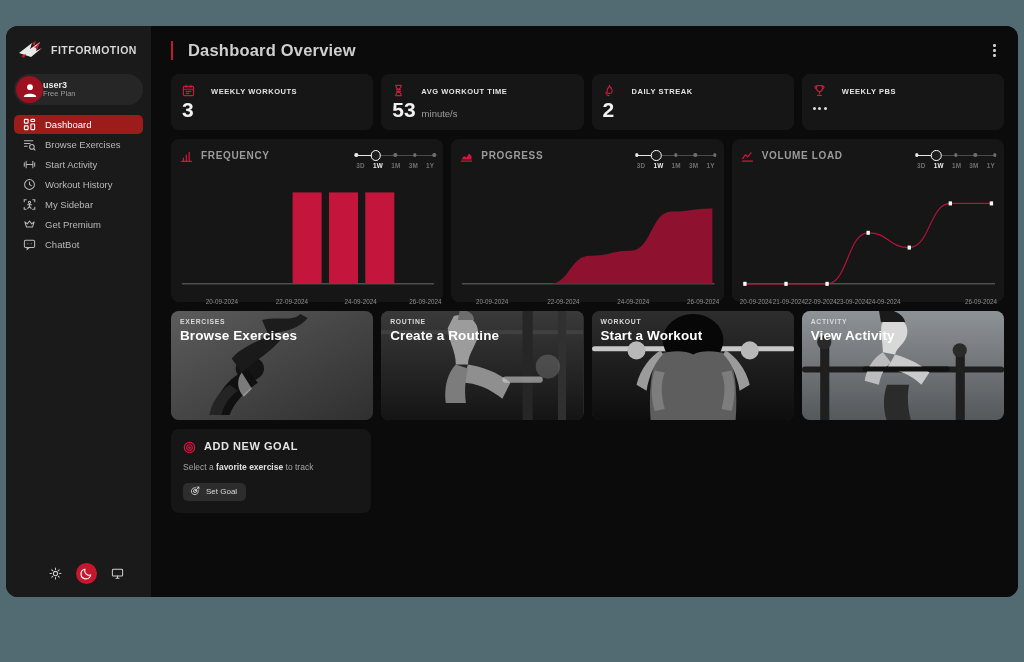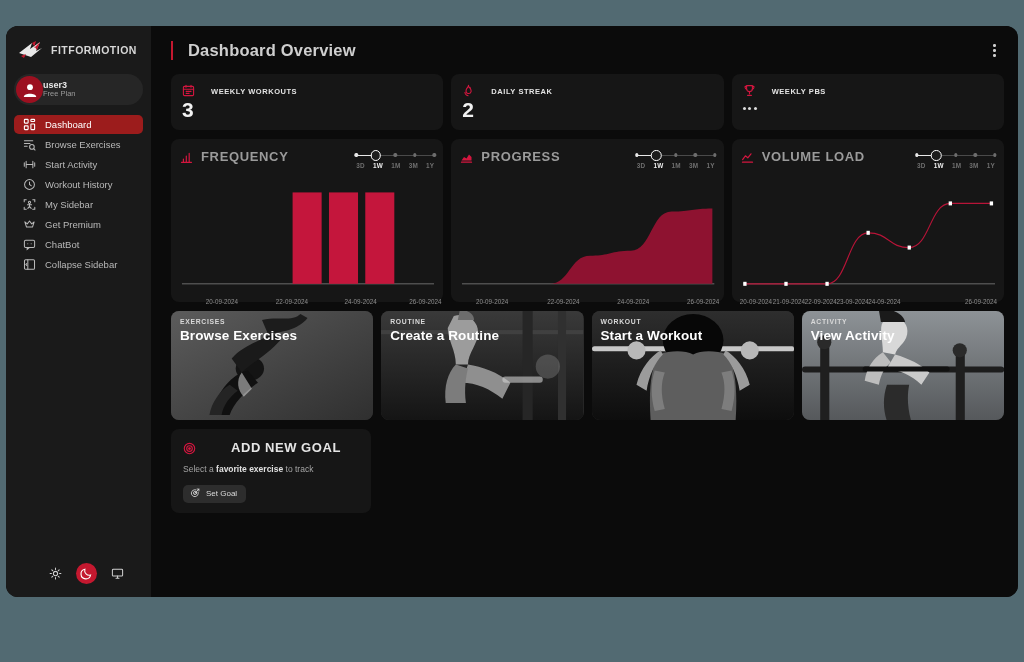--- a/index.html
+++ b/index.html
@@ -149,21 +149,21 @@
     border-radius: 8px;
     padding: 9px 9px 4px 9px;
     display: flex; flex-direction: column;
     position: relative;
   }
   .chart-head { display: flex; align-items: flex-start; justify-content: space-between; }
   .chart-title-wrap { display: flex; align-items: center; gap: 8px; padding-top: 1px; }
   .chart-ico { width: 13px; height: 13px; flex: 0 0 13px; }
   .chart-ico svg { width: 13px; height: 13px; }
   .chart-title {
-    font-size: 13px; color: #9b9b9b; font-weight: bold; letter-spacing: 0.65px;
+    font-size: 10px; color: #9b9b9b; font-weight: bold; letter-spacing: 0.65px;
   }
 
   
   .range-slider { width: 78px; padding-top: 2px; }
   .rs-track-wrap { position: relative; height: 11px; }
   .rs-track {
     position: absolute; top: 5px; left: 0; width: 100%; height: 1.4px;
     background: #4a4a4a;
   }
   .rs-fill {
@@ -231,21 +231,21 @@
   .goal-card {
     width: 200px; height: 84px;
     background: #161616;
     border-radius: 8px;
     padding: 11px 12px;
   }
   .goal-head { display: flex; align-items: center; gap: 8px; }
   .goal-ico { width: 13px; height: 13px; flex: 0 0 13px; }
   .goal-ico svg { width: 13px; height: 13px; }
   .goal-label {
-    font-size: 13px; font-weight: bold; color: #e4e4e4; letter-spacing: 0.55px; margin-left: 27px;
+    font-size: 11px; font-weight: bold; color: #e4e4e4; letter-spacing: 0.55px;
   }
   .goal-desc { font-size: 8.5px; color: #a5a5a5; margin-top: 9px; }
   .goal-desc b { color: #e0e0e0; font-weight: bold; }
   .goal-btn {
     margin-top: 11px;
     display: inline-flex; align-items: center; gap: 6px;
     height: 18px; padding: 0 9px 0 7px;
     background: #2d2d2d; border-radius: 5px;
     cursor: pointer;
   }
@@ -352,29 +352,20 @@
           <svg viewBox="0 0 14 14" fill="none" stroke="#b9b9b9" stroke-width="1.1" stroke-linecap="round">
             <rect x="1.5" y="2.3" width="11" height="8" rx="1.4"></rect>
             <path d="M4.5 10.3 4.5 12.2 6.8 10.3"></path>
             <circle cx="5.2" cy="6.2" r="0.55" fill="#b9b9b9" stroke="none"></circle>
             <circle cx="8.8" cy="6.2" r="0.55" fill="#b9b9b9" stroke="none"></circle>
           </svg>
         </span>
         <span class="nav-label">ChatBot</span>
       </div>
 
-      <div class="nav-item">
-        <span class="nav-ico">
-          <svg viewBox="0 0 14 14" fill="none" stroke="#b9b9b9" stroke-width="1.1" stroke-linecap="round">
-            <rect x="1.6" y="1.8" width="10.8" height="10.4" rx="1.2"></rect>
-            <path d="M5.2 1.8v10.4M3.9 6 3 7l.9 1"></path>
-          </svg>
-        </span>
-        <span class="nav-label">Collapse Sidebar</span>
-      </div>
 
     </nav>
 
     <div class="theme-bar">
       <span class="theme-btn">
         <svg viewBox="0 0 14 14" fill="none" stroke="#cfcfcf" stroke-width="1.1" stroke-linecap="round">
           <circle cx="7" cy="7" r="2.3"></circle>
           <path d="M7 1.2v1.4M7 11.4v1.4M1.2 7h1.4M11.4 7h1.4M3 3l1 1M10 10l1 1M11 3l-1 1M4 10l-1 1"></path>
         </svg>
       </span>
@@ -416,20 +407,35 @@
               <path d="M1.4 5.2h10.2M4 1.3v2M9 1.3v2M4.2 7.4h1M6.1 7.4h1M8 7.4h1M4.2 9.4h1M6.1 9.4h1"></path>
             </svg>
           </span>
           <span class="stat-label">WEEKLY WORKOUTS</span>
         </div>
         <div class="stat-value-row">
           <span class="stat-value">3</span>
         </div>
       </div>
 
+      <div class="stat-card">
+        <div class="stat-head">
+          <span class="stat-ico">
+            <svg viewBox="0 0 13 13" fill="none" stroke="#d4163f" stroke-width="1.1" stroke-linecap="round">
+              <path d="M3.6 1.4h5.8M3.6 11.6h5.8M4.2 1.4v2.1L6.5 5.6 8.8 3.5V1.4M4.2 11.6V9.5L6.5 7.4 8.8 9.5v2.1"></path>
+              <path d="M4.6 5.6h3.8M4.6 7.4h3.8"></path>
+            </svg>
+          </span>
+          <span class="stat-label">AVG WORKOUT TIME</span>
+        </div>
+        <div class="stat-value-row">
+          <span class="stat-value">53</span>
+          <span class="stat-unit">minute/s</span>
+        </div>
+      </div>
 
       <div class="stat-card">
         <div class="stat-head">
           <span class="stat-ico">
             <svg viewBox="0 0 13 13" fill="none" stroke="#d4163f" stroke-width="1.1" stroke-linejoin="round">
               <path d="M6.5 1.3C6.5 3.4 4 4 4 6.9a2.6 2.6 0 0 0 5.1.7C9.4 5.6 8 4.6 8 3.3 7.6 4.3 7 4.1 6.5 1.3Z"></path>
               <path d="M6.5 11.7a3.6 3.6 0 0 1-3.6-3.6"></path>
             </svg>
           </span>
           <span class="stat-label">DAILY STREAK</span>

